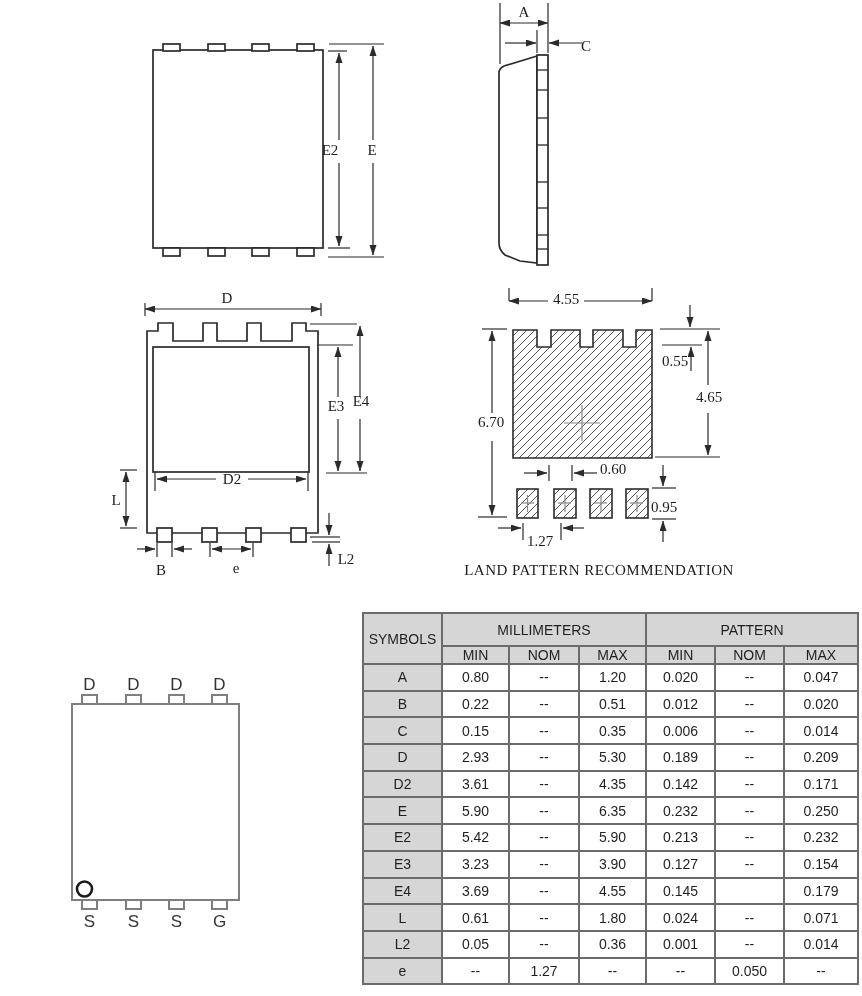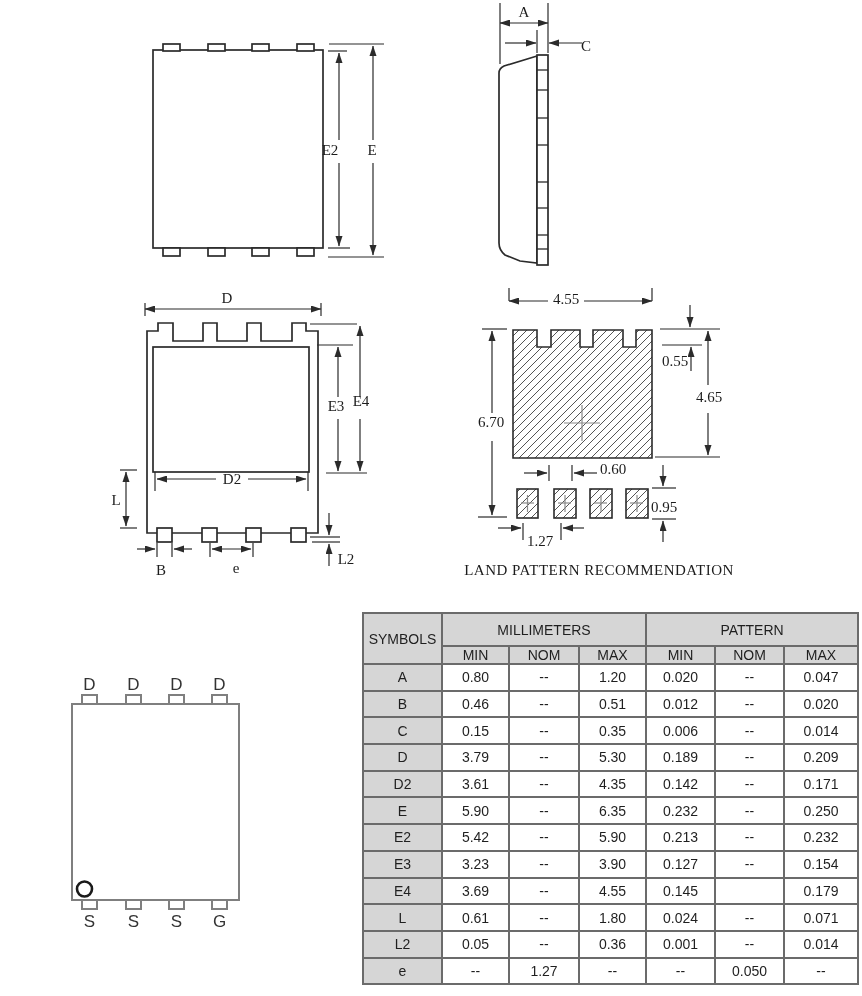--- a/index.html
+++ b/index.html
@@ -323,39 +323,39 @@
             <td class="sym">A</td>
             <td>0.80</td>
             <td>--</td>
             <td>1.20</td>
             <td>0.020</td>
             <td>--</td>
             <td>0.047</td>
           </tr>
           <tr>
             <td class="sym">B</td>
-            <td>0.46</td>
+            <td>0.22</td>
             <td>--</td>
             <td>0.51</td>
             <td>0.012</td>
             <td>--</td>
             <td>0.020</td>
           </tr>
           <tr>
             <td class="sym">C</td>
             <td>0.15</td>
             <td>--</td>
             <td>0.35</td>
             <td>0.006</td>
             <td>--</td>
             <td>0.014</td>
           </tr>
           <tr>
             <td class="sym">D</td>
-            <td>3.79</td>
+            <td>2.93</td>
             <td>--</td>
             <td>5.30</td>
             <td>0.189</td>
             <td>--</td>
             <td>0.209</td>
           </tr>
           <tr>
             <td class="sym">D2</td>
             <td>3.61</td>
             <td>--</td>

